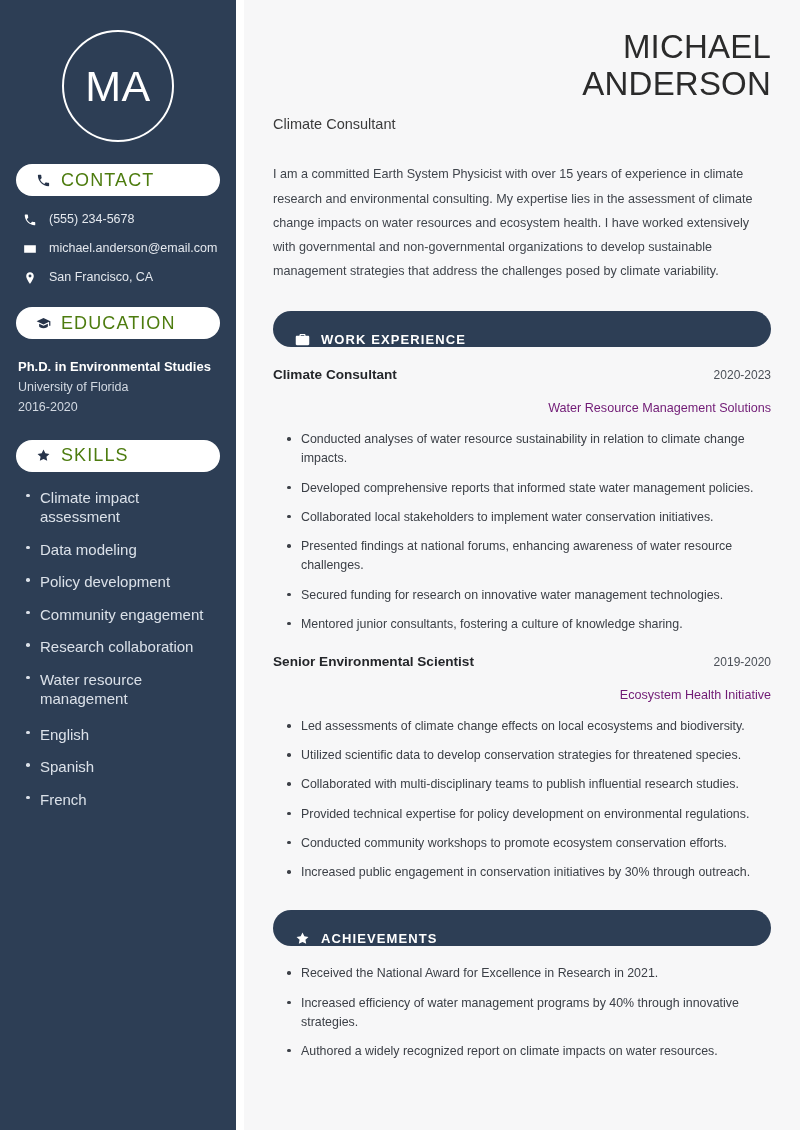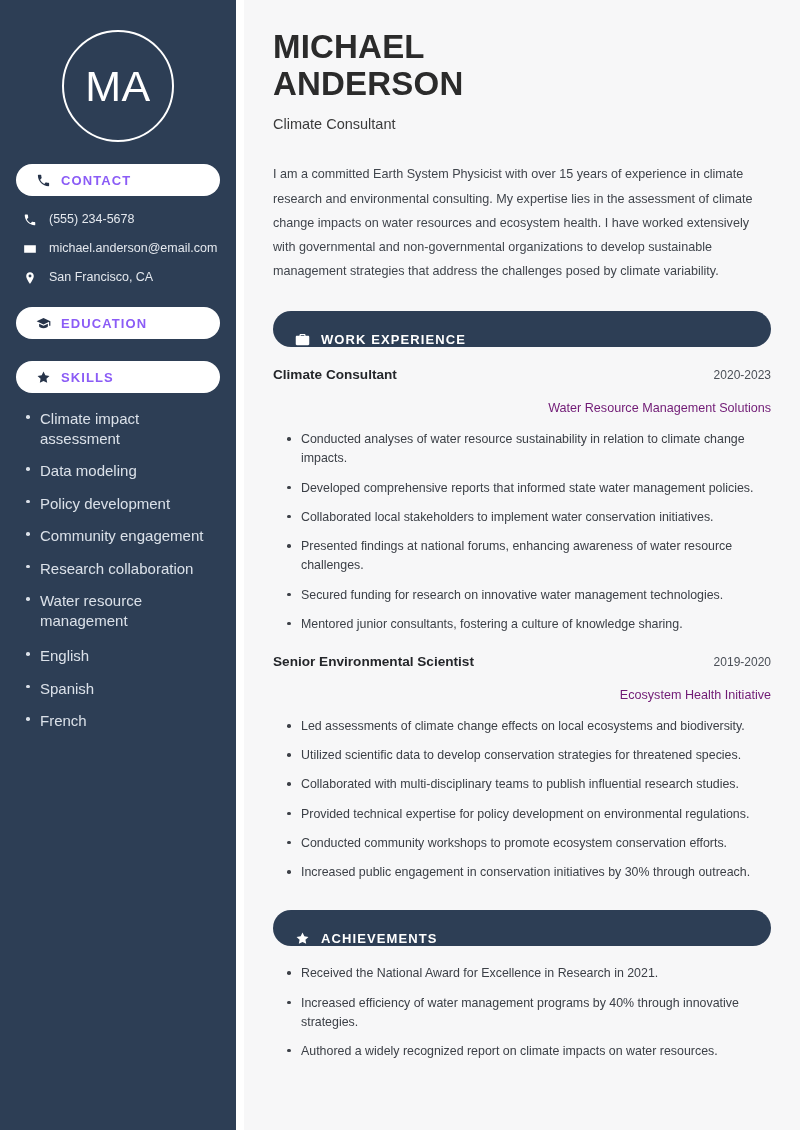--- a/index.html
+++ b/index.html
@@ -68,23 +68,23 @@
     height: 32px;
     background: #ffffff;
     border-radius: 16px;
     display: flex;
     align-items: center;
     padding-left: 20px;
     gap: 10px;
   }
 
   .pill-label {
-    color: #8b5cf6;
-    font-size: 13px;
-    font-weight: bold;
+    color: #4d7c0f;
+    font-size: 18px;
+    font-weight: normal;
     letter-spacing: 1.1px;
   }
 
   .pill-icon {
     display: flex;
     align-items: center;
     justify-content: center;
     width: 15px;
     height: 15px;
   }
@@ -161,23 +161,24 @@
   
   .main {
     flex: 1;
     background: #f7f7f8;
     padding: 28px 29px 0 29px;
   }
 
   .name {
     color: #2b2b2b;
     font-size: 33px;
-    font-weight: bold;
+    font-weight: normal;
     line-height: 1.13;
     letter-spacing: 0.2px;
+    text-align: right;
   }
 
   .title {
     color: #3b3b3b;
     font-size: 14.5px;
     margin-top: 12px;
     line-height: 1.3;
   }
 
   .summary {
@@ -319,20 +320,25 @@
 
     <div class="pill">
       <span class="pill-icon">
         <svg width="15" height="15" viewBox="0 0 24 24" fill="#27344a">
             <path d="M12 3L1 8.2l11 5.2 9-4.2v6.3h2V8.2L12 3zM5 12.4v4c0 1.7 3.1 3.1 7 3.1s7-1.4 7-3.1v-4l-7 3.3-7-3.3z"></path>
           </svg>
       </span>
       <span class="pill-label">EDUCATION</span>
     </div>
 
+    <div class="edu-block">
+      <div class="edu-degree">Ph.D. in Environmental Studies</div>
+      <div class="edu-school">University of Florida</div>
+      <div class="edu-years">2016-2020</div>
+    </div>
 
     <div class="pill">
       <span class="pill-icon">
         <svg width="15" height="15" viewBox="0 0 24 24" fill="#27344a">
             <path d="M12 2.5l2.9 6 6.6.9-4.8 4.6 1.2 6.5L12 17.4 6.1 20.5l1.2-6.5L2.5 9.4l6.6-.9 2.9-6z"></path>
           </svg>
       </span>
       <span class="pill-label">SKILLS</span>
     </div>
 

